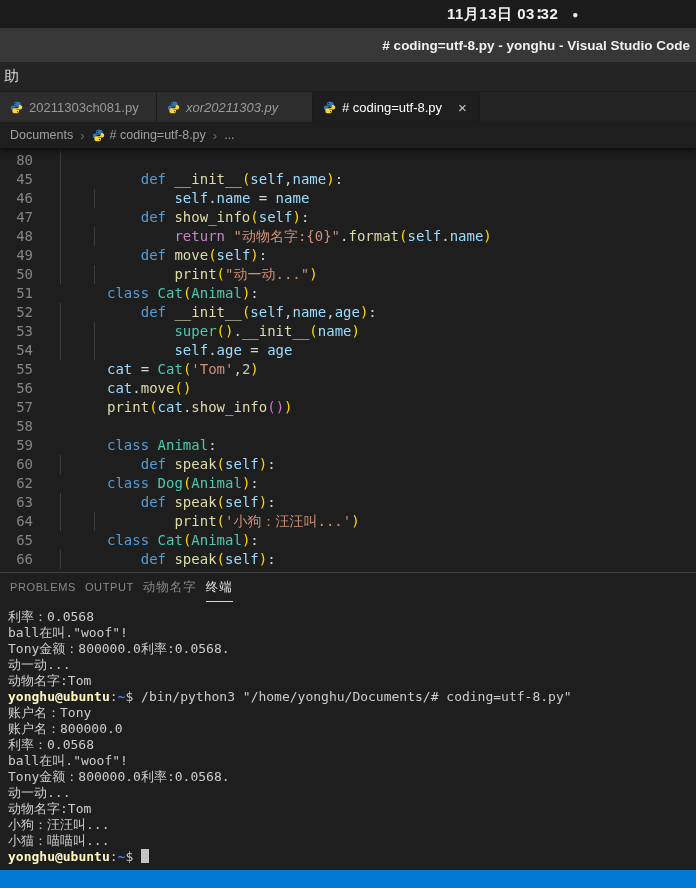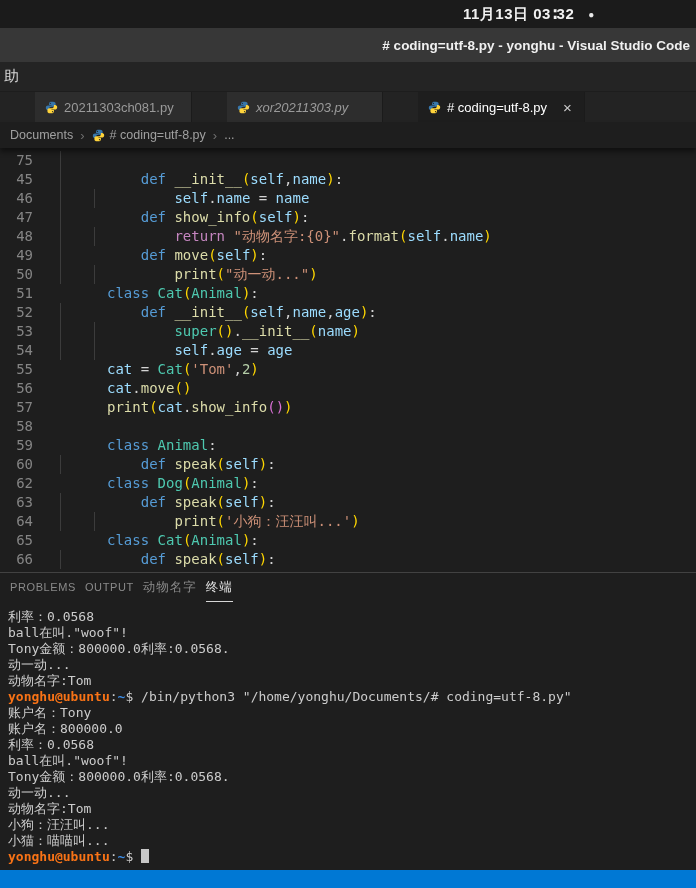--- a/index.html
+++ b/index.html
@@ -5,38 +5,38 @@
   * { margin:0; padding:0; box-sizing:border-box; }
   html,body { background:#000; }
   #app {
     width:696px; height:888px; overflow:hidden; position:relative;
     background:#1e1e1e; font-family:"Liberation Sans", sans-serif;
     display:flex; flex-direction:column;
   }
   
   .sysbar { height:28px; background:#1b1b1b; position:relative; flex:none; }
   .sysclock {
-    position:absolute; left:463px; top:0; height:28px; display:flex; align-items:center; gap:14px;
+    position:absolute; left:447px; top:0; height:28px; display:flex; align-items:center; gap:14px;
     color:#f2f2f2; font-size:15px; font-weight:700; letter-spacing:.5px;
   }
   .sysdot { font-size:10px; color:#e9e9e9; font-weight:400; }
   
   .titlebar {
     height:34px; background:#373737; flex:none; display:flex; align-items:center;
     justify-content:flex-end; padding-right:6px;
   }
   .titlebar .wtitle { color:#f0f0f0; font-size:13.5px; font-weight:700; white-space:nowrap; }
   
   .menubar { height:30px; background:#242424; flex:none; display:flex; align-items:center; border-bottom:1px solid #1d1d1d; }
   .menuitem { color:#d6d6d6; font-size:15px; padding:0 4px; }
   
   .tabbar { height:30px; background:#232323; flex:none; display:flex; }
   .tab {
     height:30px; display:flex; align-items:center; gap:6px; padding:0 10px;
-    background:#2d2d2d; border-right:1px solid #1b1b1b; font-size:13px; color:#9a9a9a; flex:none;margin-left:35px;
+    background:#2d2d2d; border-right:1px solid #1b1b1b; font-size:13px; color:#9a9a9a; flex:none;
   }
   .tab.active { background:#1e1e1e; color:#ffffff; }
   .tab .lbl { white-space:nowrap; }
   .tab .lbl.preview { font-style:italic; }
   .tab .close { margin-left:10px; color:#cccccc; font-size:15px; line-height:1; }
   .tab:nth-child(1){ width:157px; } .tab:nth-child(2){ width:156px; } .tab:nth-child(3){ width:167px; }
   
   .breadcrumb {
     height:26px; background:#1e1e1e; flex:none; display:flex; align-items:center; gap:7px;
     padding-left:10px; color:#a0a0a0; font-size:12.5px; position:relative; z-index:3;
@@ -65,21 +65,21 @@
     font-size:11px; letter-spacing:.6px; color:#8a8a8a; height:30px;
     display:flex; align-items:center; border-bottom:2px solid transparent; padding-top:1px;
   }
   .ptab.cn { font-size:12.5px; letter-spacing:1px; }
   .ptab.active { color:#e5e5e5; border-bottom-color:#d7d7d7; }
   .terminal {
     height:268px; flex:none; background:#1e1e1e; padding:7px 0 0 8px;
     font-family:"DejaVu Sans Mono", monospace; font-size:13px; color:#cccccc; overflow:hidden;
   }
   .t-line { height:16px; line-height:16px; white-space:pre; }
-  .tm-p{color:#cccccc;} .tm-g{color:#f97316; font-weight:700;} .tm-b{color:#3b8eea; font-weight:700;}
+  .tm-p{color:#cccccc;} .tm-g{color:#fef9c3; font-weight:700;} .tm-b{color:#3b8eea; font-weight:700;}
   .cursor { display:inline-block; width:8px; height:14px; background:#c6c6c6; vertical-align:-2px; }
   
   .statusbar { height:18px; flex:none; background:#0078d4; }
   .pyicon { display:inline-flex; flex:none; }
 </style>
 </head>
 <body>
 
 <div id="app">
 
@@ -143,21 +143,21 @@
         </span>
         <span># coding=utf-8.py</span>
       </span>
       <span class="sep">›</span>
       <span class="bc-item">
         <span>...</span>
       </span>
     </div>
 
   <div class="editor">
-      <div class="code-row"><div class="guide" style="left: 60px;"></div><span class="ln">75</span><span class="code"></span></div>
+      <div class="code-row"><div class="guide" style="left: 60px;"></div><span class="ln">80</span><span class="code"></span></div>
       <div class="code-row"><div class="guide" style="left: 60px;"></div><span class="ln">45</span><span class="code"><span class="tk-pl">    </span><span class="tk-kw">def </span><span class="tk-fn">__init__</span><span class="tk-b1">(</span><span class="tk-var">self</span><span class="tk-pl">,</span><span class="tk-var">name</span><span class="tk-b1">)</span><span class="tk-pl">:</span></span></div>
       <div class="code-row"><div class="guide" style="left: 60px;"></div><div class="guide" style="left: 93.6px;"></div><span class="ln">46</span><span class="code"><span class="tk-pl">        </span><span class="tk-var">self</span><span class="tk-pl">.</span><span class="tk-var">name</span><span class="tk-pl"> = </span><span class="tk-var">name</span></span></div>
       <div class="code-row"><div class="guide" style="left: 60px;"></div><span class="ln">47</span><span class="code"><span class="tk-pl">    </span><span class="tk-kw">def </span><span class="tk-fn">show_info</span><span class="tk-b1">(</span><span class="tk-var">self</span><span class="tk-b1">)</span><span class="tk-pl">:</span></span></div>
       <div class="code-row"><div class="guide" style="left: 60px;"></div><div class="guide" style="left: 93.6px;"></div><span class="ln">48</span><span class="code"><span class="tk-pl">        </span><span class="tk-ctrl">return </span><span class="tk-str">"动物名字:{0}"</span><span class="tk-pl">.</span><span class="tk-fn">format</span><span class="tk-b1">(</span><span class="tk-var">self</span><span class="tk-pl">.</span><span class="tk-var">name</span><span class="tk-b1">)</span></span></div>
       <div class="code-row"><div class="guide" style="left: 60px;"></div><span class="ln">49</span><span class="code"><span class="tk-pl">    </span><span class="tk-kw">def </span><span class="tk-fn">move</span><span class="tk-b1">(</span><span class="tk-var">self</span><span class="tk-b1">)</span><span class="tk-pl">:</span></span></div>
       <div class="code-row"><div class="guide" style="left: 60px;"></div><div class="guide" style="left: 93.6px;"></div><span class="ln">50</span><span class="code"><span class="tk-pl">        </span><span class="tk-fn">print</span><span class="tk-b1">(</span><span class="tk-str">"动一动..."</span><span class="tk-b1">)</span></span></div>
       <div class="code-row"><span class="ln">51</span><span class="code"><span class="tk-kw">class </span><span class="tk-cls">Cat</span><span class="tk-b1">(</span><span class="tk-cls">Animal</span><span class="tk-b1">)</span><span class="tk-pl">:</span></span></div>
       <div class="code-row"><div class="guide" style="left: 60px;"></div><span class="ln">52</span><span class="code"><span class="tk-pl">    </span><span class="tk-kw">def </span><span class="tk-fn">__init__</span><span class="tk-b1">(</span><span class="tk-var">self</span><span class="tk-pl">,</span><span class="tk-var">name</span><span class="tk-pl">,</span><span class="tk-var">age</span><span class="tk-b1">)</span><span class="tk-pl">:</span></span></div>
       <div class="code-row"><div class="guide" style="left: 60px;"></div><div class="guide" style="left: 93.6px;"></div><span class="ln">53</span><span class="code"><span class="tk-pl">        </span><span class="tk-cls">super</span><span class="tk-b1">(</span><span class="tk-b1">)</span><span class="tk-pl">.</span><span class="tk-fn">__init__</span><span class="tk-b1">(</span><span class="tk-var">name</span><span class="tk-b1">)</span></span></div>
       <div class="code-row"><div class="guide" style="left: 60px;"></div><div class="guide" style="left: 93.6px;"></div><span class="ln">54</span><span class="code"><span class="tk-pl">        </span><span class="tk-var">self</span><span class="tk-pl">.</span><span class="tk-var">age</span><span class="tk-pl"> = </span><span class="tk-var">age</span></span></div>

